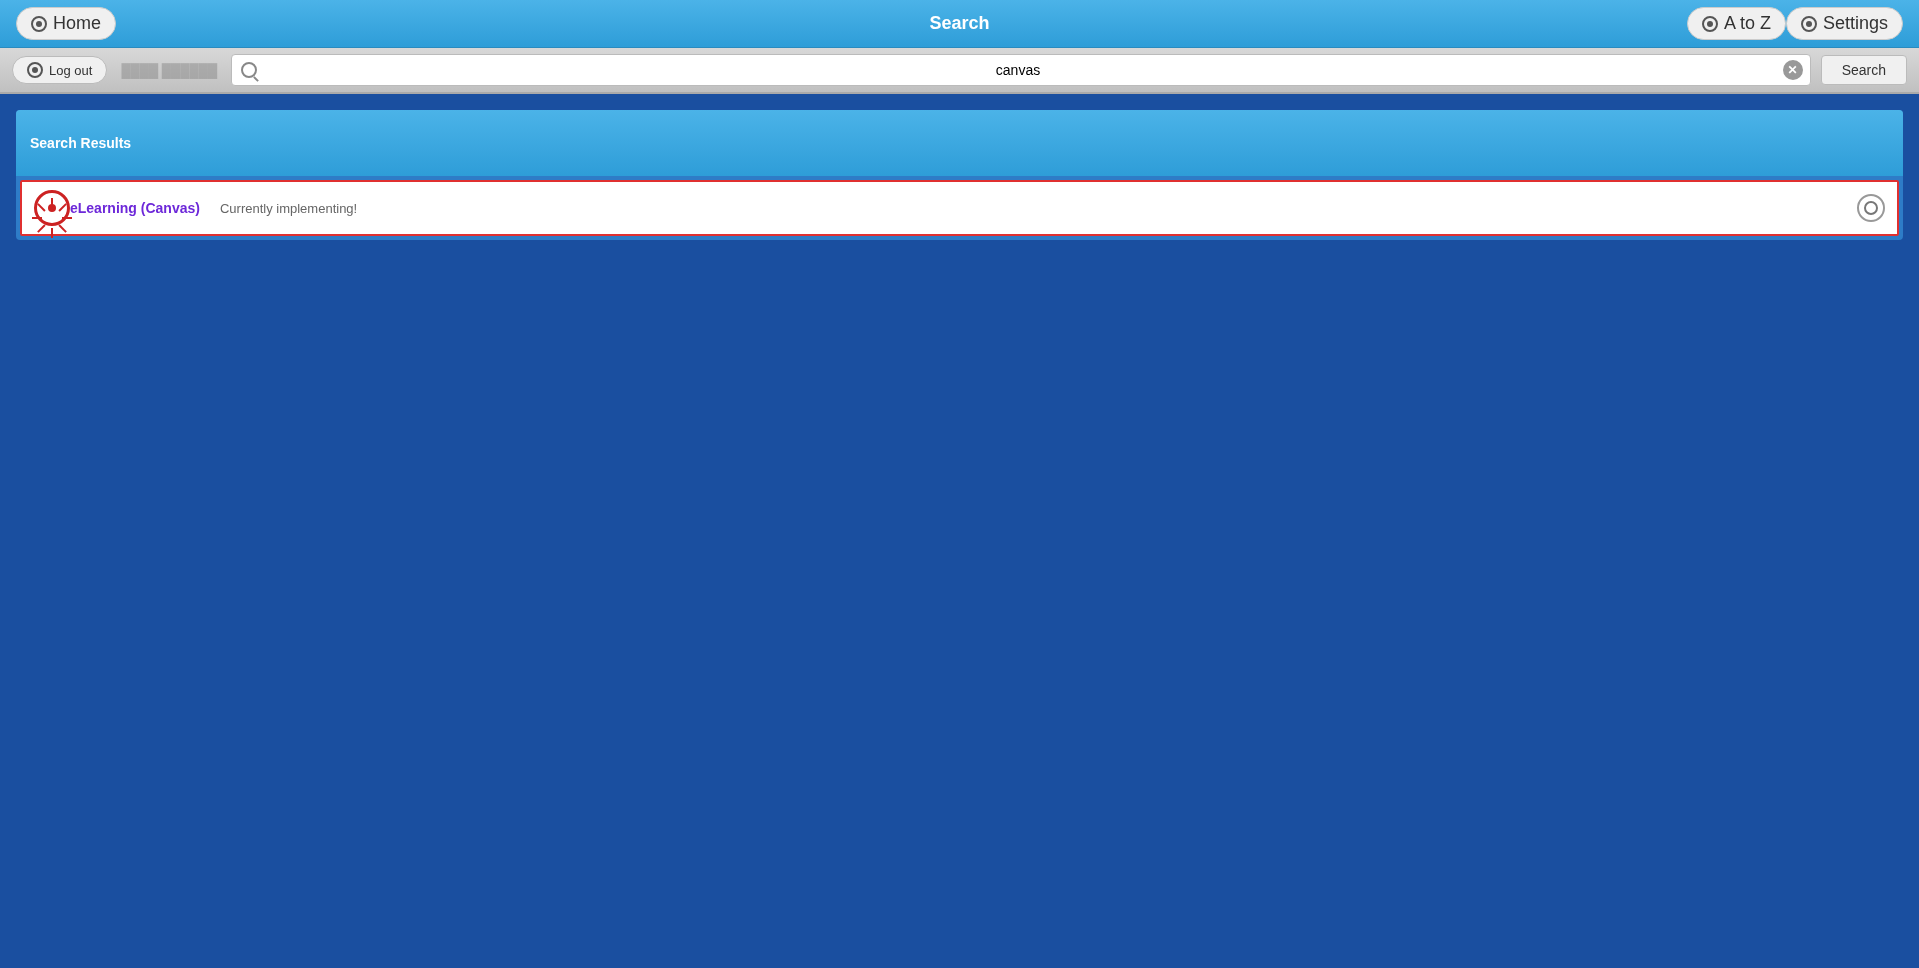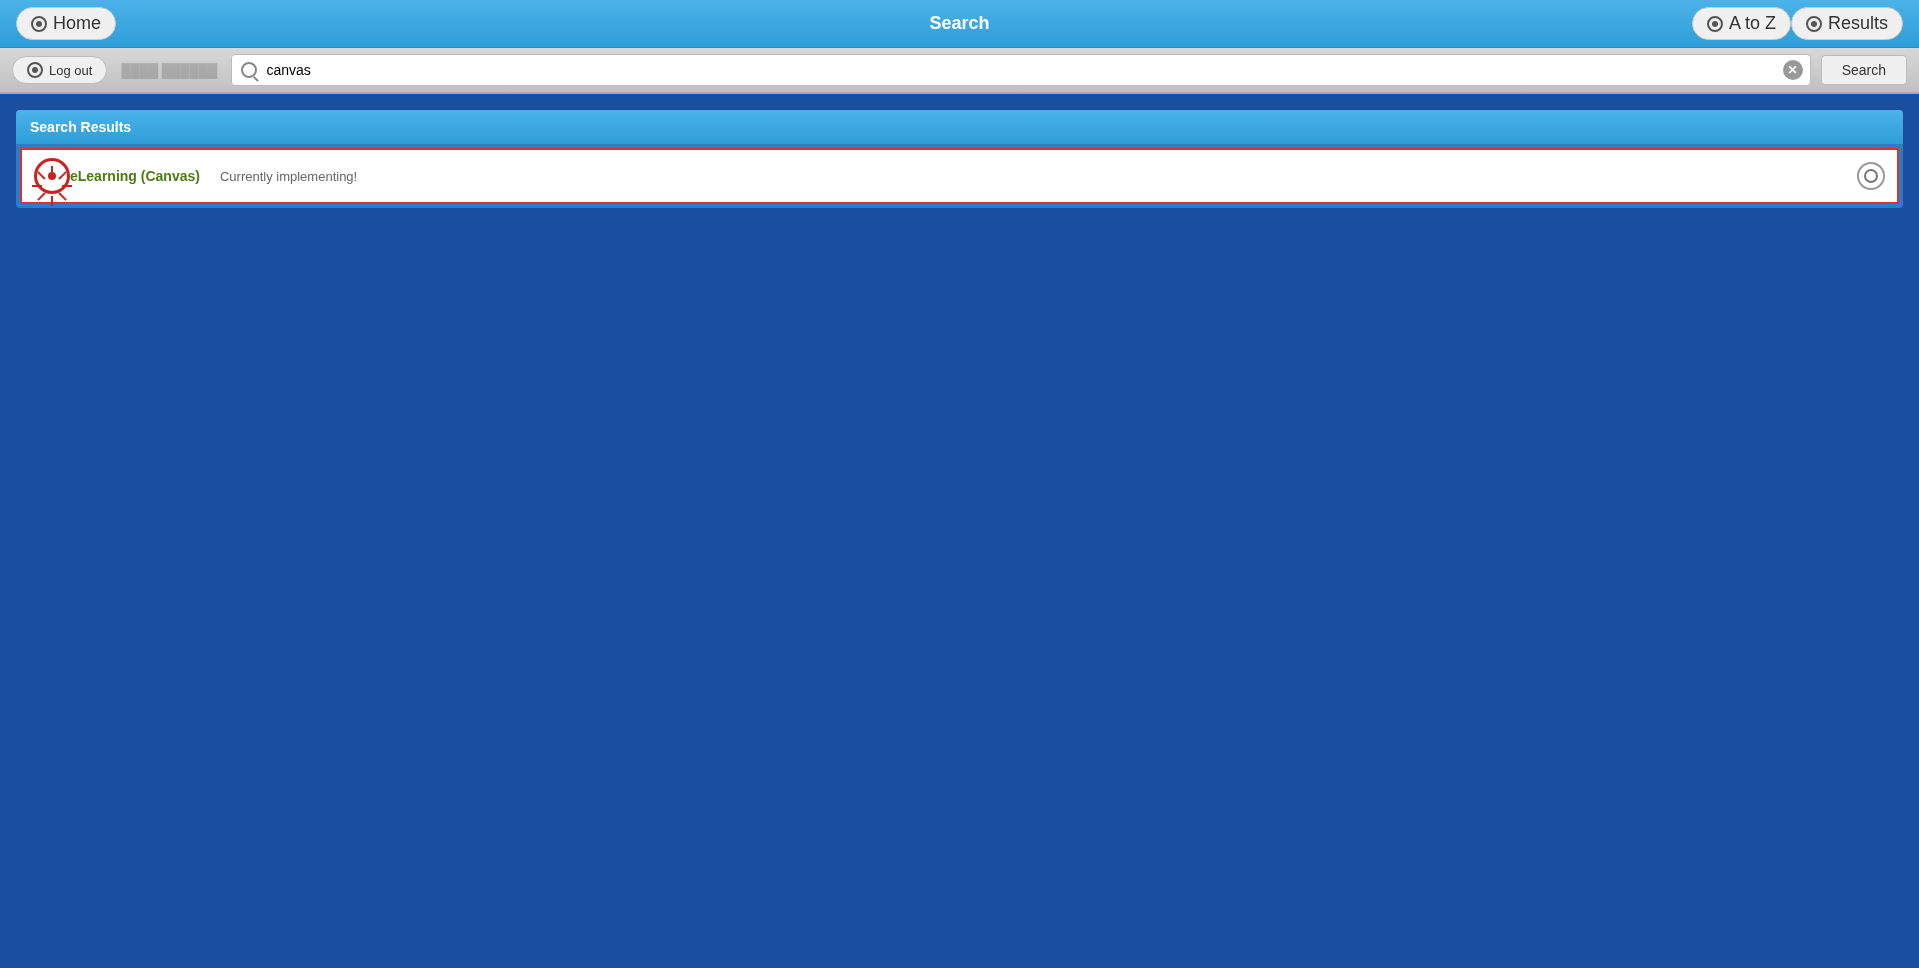--- a/index.html
+++ b/index.html
@@ -149,20 +149,21 @@
 
     .search-input {
       width: 100%;
       height: 32px;
       border: 1px solid #bbb;
       border-radius: 4px;
       padding: 0 40px 0 34px;
       font-size: 14px;
       background: white;
       outline: none;
+      text-align: center;
     }
 
     .clear-btn {
       position: absolute;
       right: 8px;
       width: 20px;
       height: 20px;
       border: 2px solid #999;
       border-radius: 50%;
       background: #999;
@@ -193,21 +194,21 @@
 
     
     .search-results-section {
       background: #2e7cc7;
       border-radius: 4px;
       overflow: hidden;
     }
 
     .search-results-header {
       background: linear-gradient(to bottom, #4bb3e8, #2e9dd8);
-      padding: 8px 14px;
+      padding: 24px 14px;
     }
 
     .search-results-title {
       color: white;
       font-size: 14px;
       font-weight: bold;
     }
 
     
     .result-item {
@@ -252,21 +253,21 @@
       height: 10px;
       background: #cc2222;
       top: 50%;
       left: 50%;
       transform-origin: bottom center;
     }
 
     .result-item-name {
       font-size: 14px;
       font-weight: bold;
-      color: #4d7c0f;
+      color: #6d28d9;
       margin-right: 20px;
     }
 
     .result-item-desc {
       font-size: 13px;
       color: #666;
       flex: 1;
     }
 
     .result-item-settings {
@@ -305,21 +306,21 @@
     <span class="nav-title">Search</span>
   </div>
 
   <div class="top-nav-right">
     <button class="nav-btn">
       <div class="nav-btn-icon"></div>
       <span>A to Z</span>
     </button>
     <button class="nav-btn">
       <div class="nav-btn-icon"></div>
-      <span>Results</span>
+      <span>Settings</span>
     </button>
   </div>
 </div>
 
 <div class="search-toolbar">
   <button class="logout-btn">
     <div class="nav-btn-icon"></div>
     <span>Log out</span>
   </button>
 

